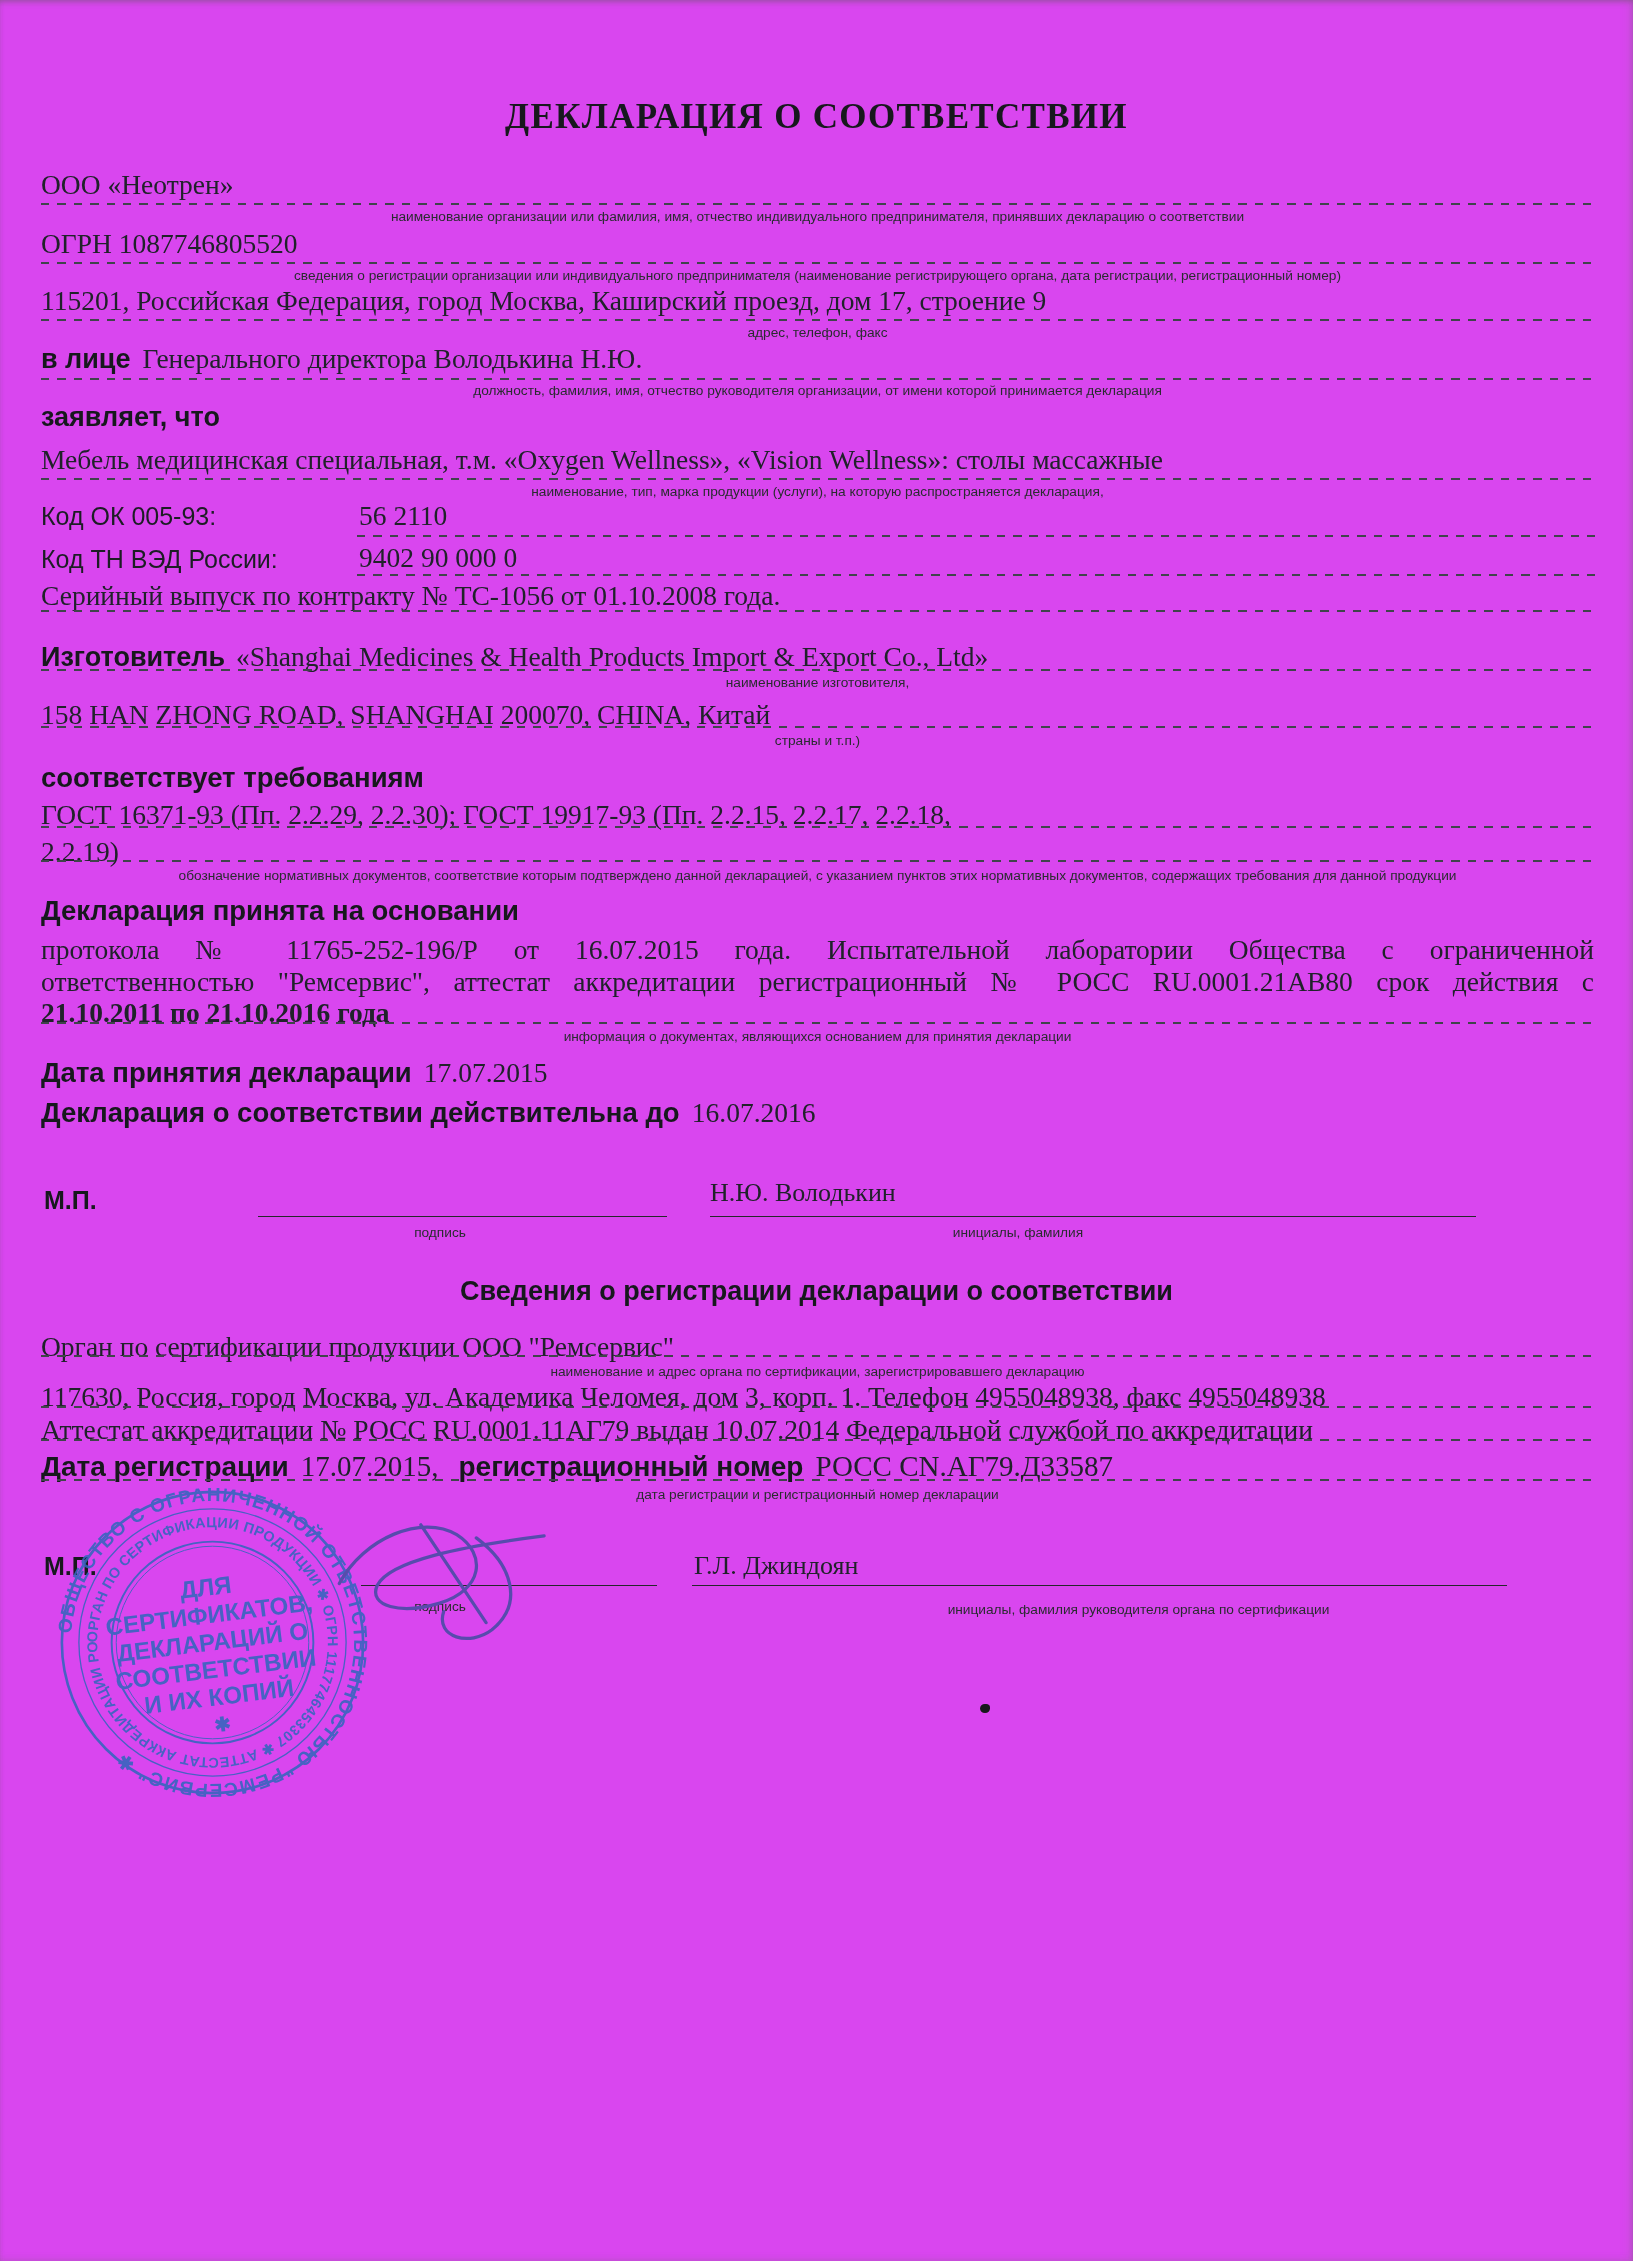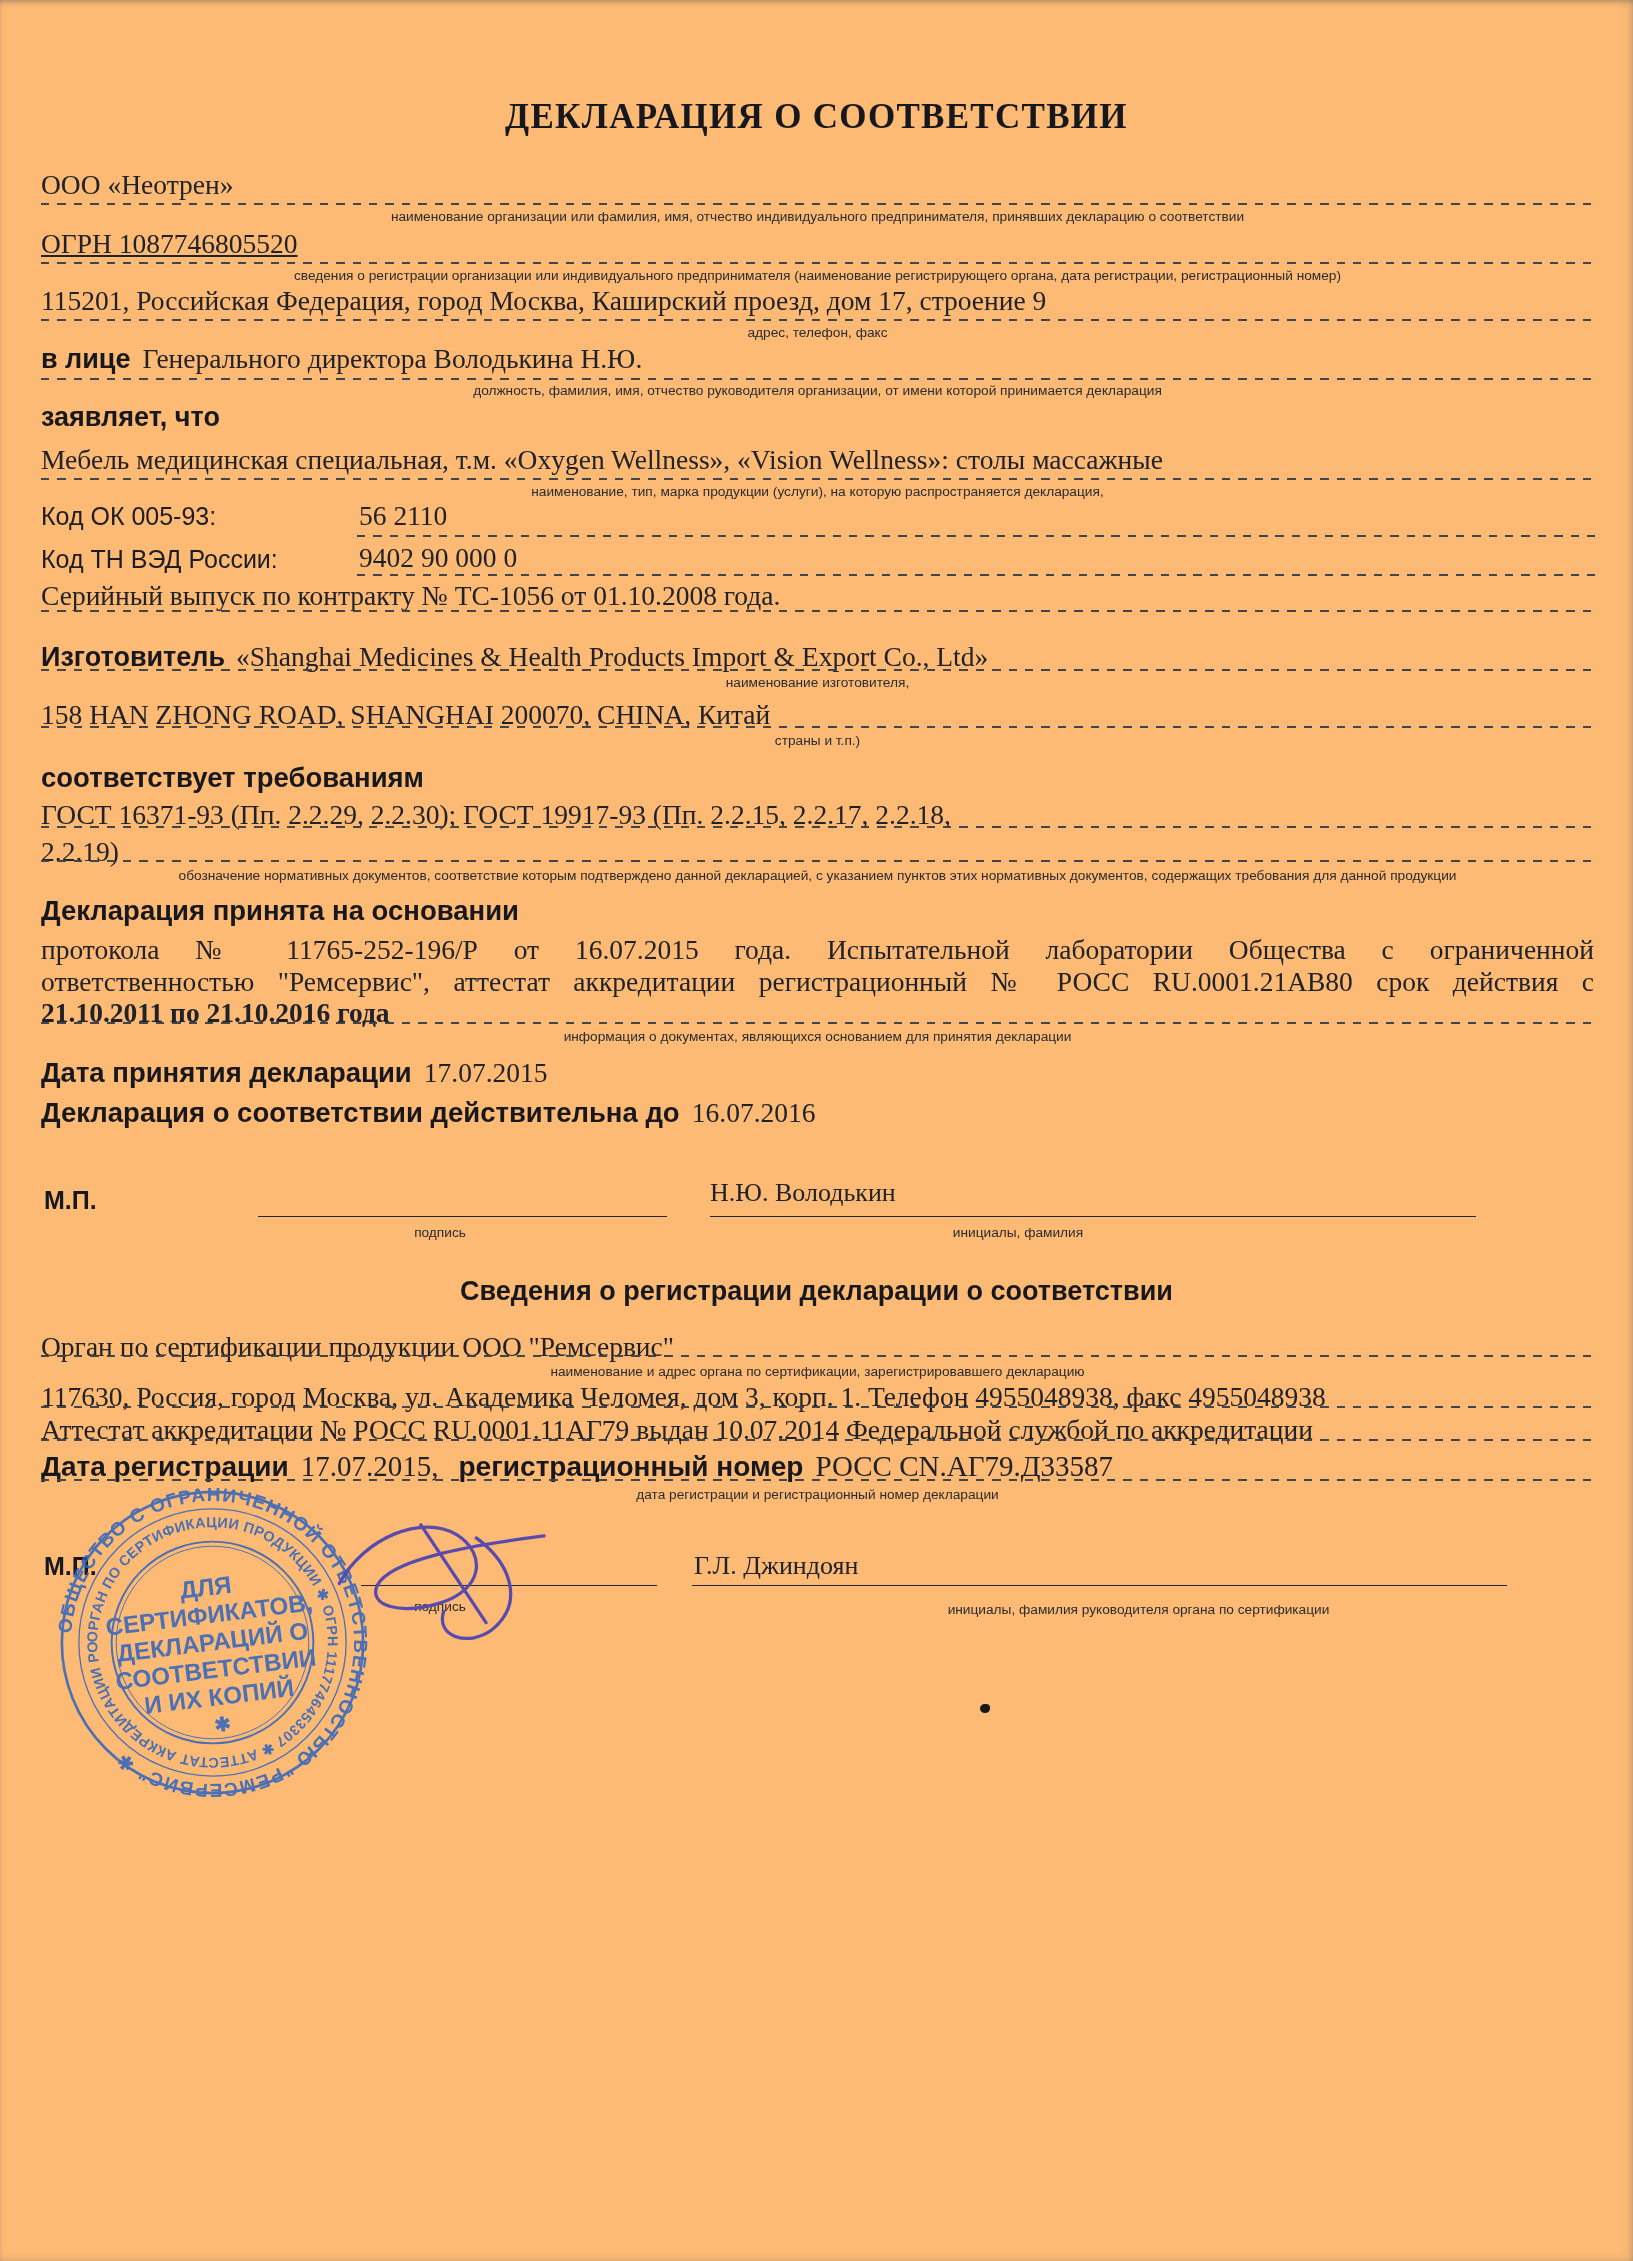--- a/index.html
+++ b/index.html
@@ -1,18 +1,18 @@
 <!DOCTYPE html>
 <html style="font-size:10.5px"><head>
 <meta charset="utf-8">
 <style>
   html,body{margin:0;padding:0;background:#d9d9d6;}
   .page{
     position:relative; width:1633px; height:2261px; overflow:hidden;
-    background:#fdba74;
+    background:#d946ef;
     box-shadow:inset 0 3.9px 6.5px -2.6px rgba(90,90,88,.55), inset -6.5px 0 11.8px -7.9px rgba(120,120,118,.5), inset 0 -5.2px 9.2px -6.5px rgba(120,120,118,.35);
     font-family:"Liberation Sans",sans-serif;
   }
   .abs{position:absolute;}
   .serif{font-family:"Liberation Serif",serif; font-size:27.5px; color:#20222a; white-space:nowrap;}
   .blabel{font-family:"Liberation Sans",sans-serif; font-weight:bold; font-size:27px; color:#17181d; white-space:nowrap;}
   .slabel{font-family:"Liberation Sans",sans-serif; font-size:25px; color:#1c1d24; white-space:nowrap;text-align:center;}
   .caption{font-family:"Liberation Sans",sans-serif; font-size:13.7px; color:#2a2b30; text-align:center; width:1553px; left:41px;}
   .dash{height:2px; background:repeating-linear-gradient(90deg,#40444b 0 8.5px,rgba(0,0,0,0) 8.5px 16.4px);}
   .solidline{height:1.3px; background:#26272b;}
@@ -25,21 +25,21 @@
 <body>
 
 <div class="page">
 
   <div class="abs title" style="top:97px;">ДЕКЛАРАЦИЯ О СООТВЕТСТВИИ</div>
 
   <div class="abs serif" style="left:41px;top:169px;">ООО «Неотрен»</div>
   <div class="abs dash" style="left:41px;top:203px;width:1553px;"></div>
   <div class="abs caption" style="top:209px;">наименование организации или фамилия, имя, отчество индивидуального предпринимателя, принявших декларацию о соответствии</div>
 
-  <div class="abs serif" style="left:41px;top:228px;text-decoration:underline;">ОГРН 1087746805520</div>
+  <div class="abs serif" style="left:41px;top:228px;">ОГРН 1087746805520</div>
   <div class="abs dash" style="left:41px;top:262px;width:1553px;"></div>
   <div class="abs caption" style="top:268px;">сведения о регистрации организации или индивидуального предпринимателя (наименование регистрирующего органа, дата регистрации, регистрационный номер)</div>
 
   <div class="abs serif" style="left:41px;top:285px;">115201, Российская Федерация, город Москва, Каширский проезд, дом 17, строение 9</div>
   <div class="abs dash" style="left:41px;top:319px;width:1553px;"></div>
   <div class="abs caption" style="top:325px;">адрес, телефон, факс</div>
 
   <div class="abs" style="left:41px;top:343px;">
     <span class="blabel">в лице</span>
     <span class="serif" style="margin-left:9.2px;">Генерального директора Володькина Н.Ю.</span>

